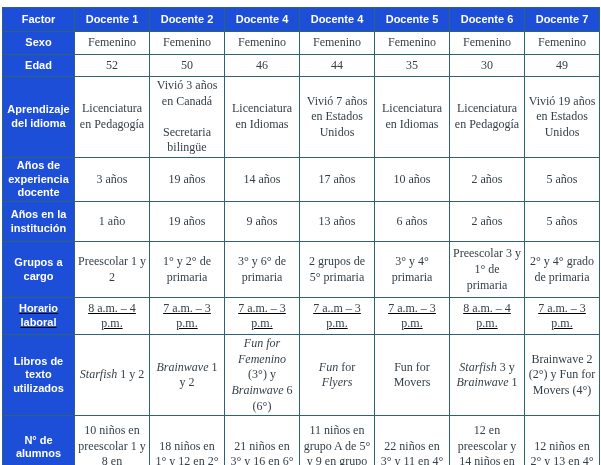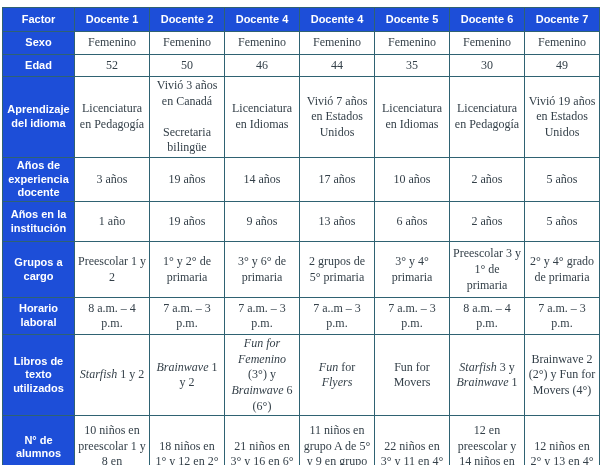--- a/index.html
+++ b/index.html
@@ -48,21 +48,21 @@
     white-space: pre-line;
   }
   
   tr.hdr  { height: 24px; }
   tr.r0   { height: 23px; margin-left: 44px; }
   tr.r1   { height: 22px; }
   tr.r2   { height: 74px; }
   tr.r3   { height: 42px; margin-top: 12px; }
   tr.r4   { height: 40px; }
   tr.r5   { height: 56px; }
-  tr.r6   { height: 37px; }
+  tr.r6   { height: 37px; text-decoration: underline; }
   tr.r7   { height: 58px; }
   tr.r8   { height: 77px; }
   col.factor { width: 72px; }
   col.doc    { width: 75px; }
 </style>
 </head>
 <body>
 
 <div class="page">
   <table class="docentes">

